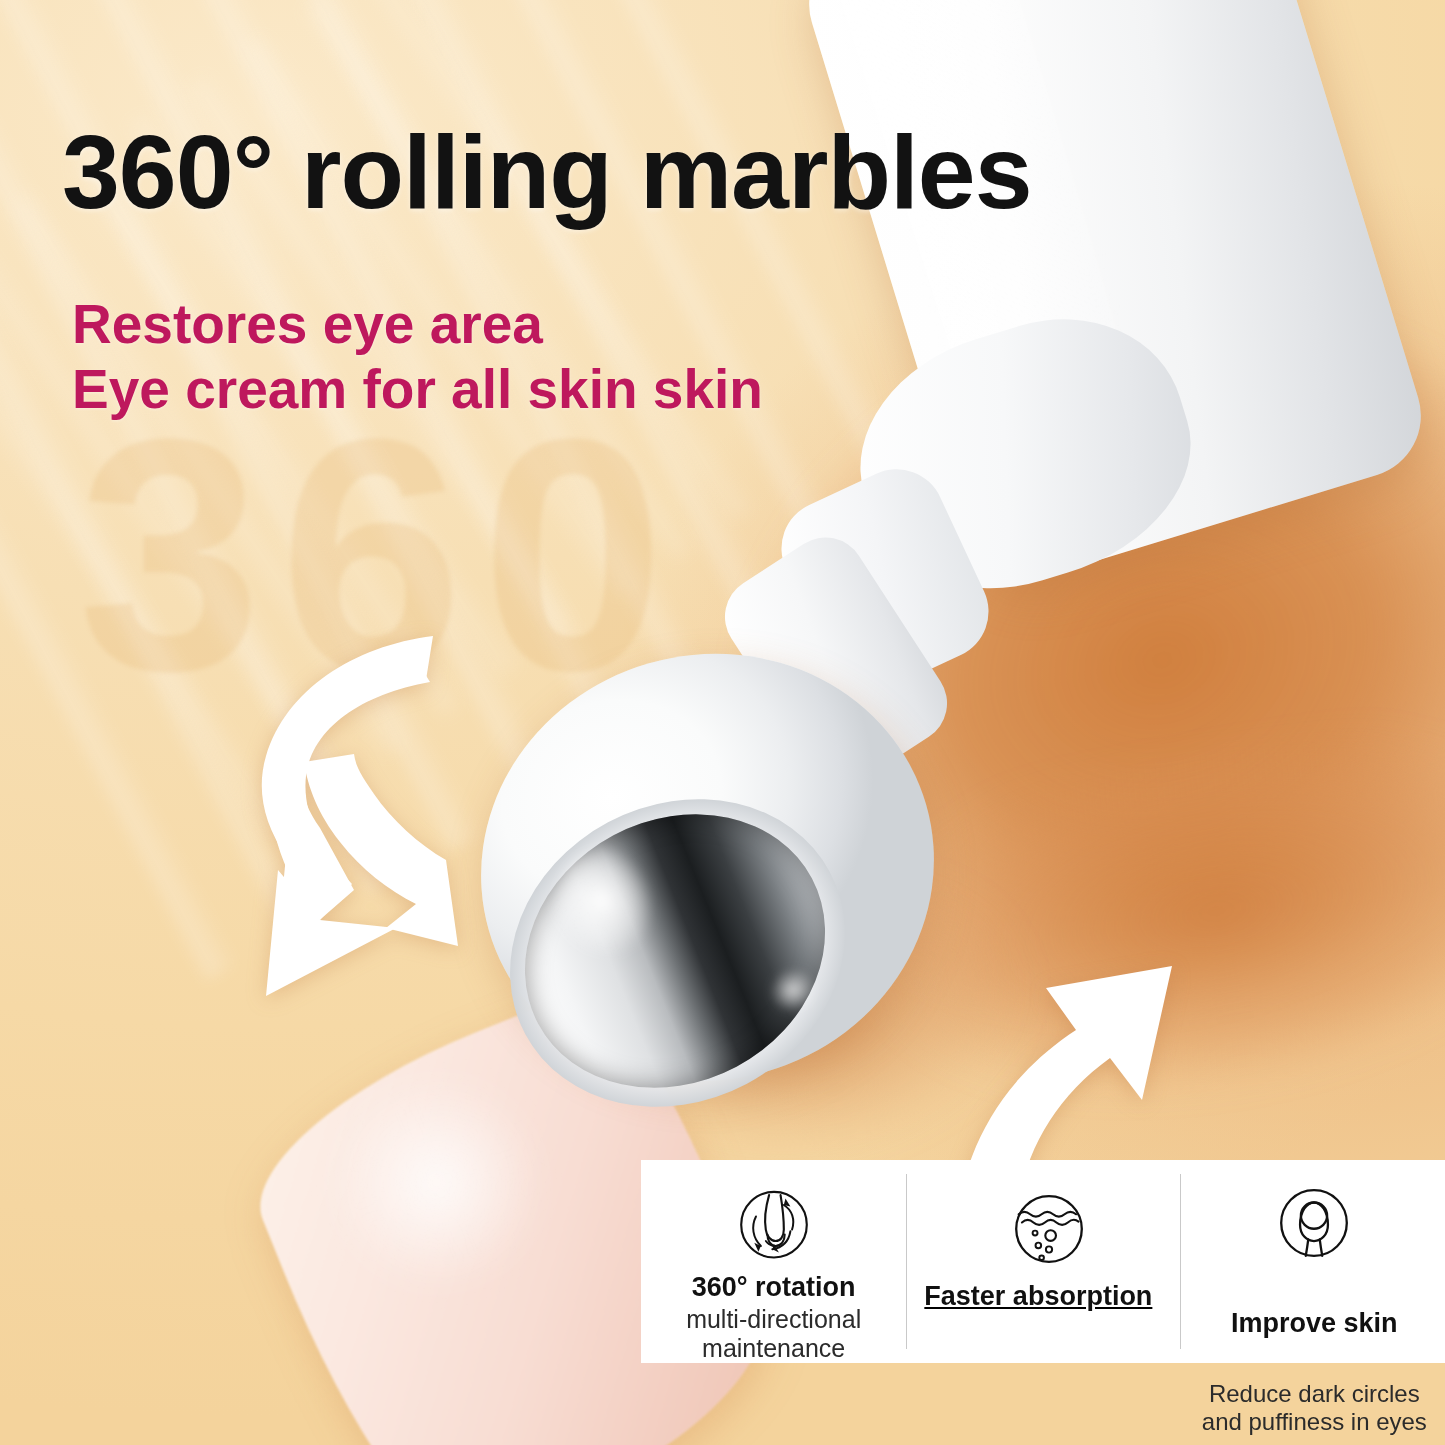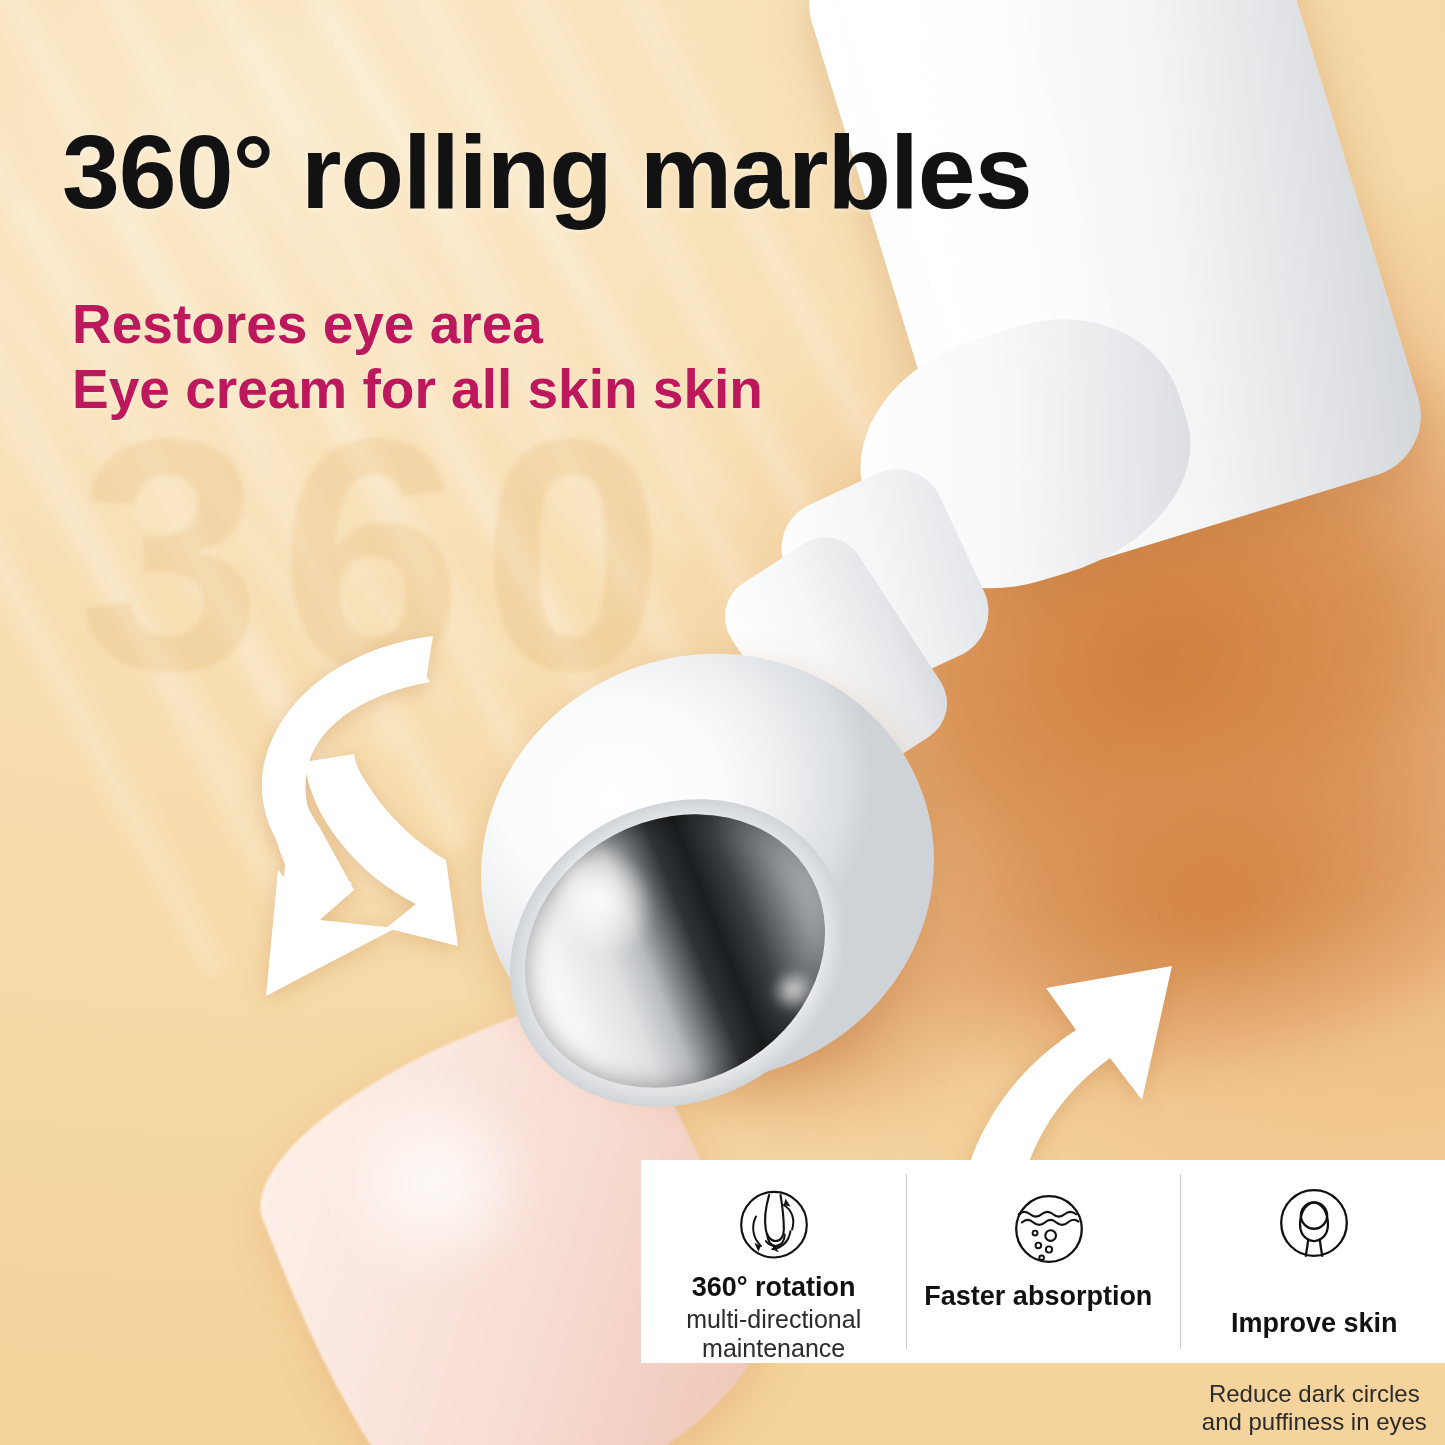--- a/index.html
+++ b/index.html
@@ -247,21 +247,21 @@
   }
   .col-body{
     font-size:25px;font-weight:400;color:#2b2b2b;
     line-height:1.16;text-align:center;
   }
   .col-body.left{text-align:left;align-self:stretch;}
 
   
   .col.c1{padding-left:6px;padding-right:6px;}
   .col.c2 .col-title{text-align:left;align-self:flex-start;margin-left:2px;}
-  .col.c2{padding-left:16px;padding-right:4px;}
+  .col.c2{padding-left:16px;padding-right:4px;text-decoration:underline;}
   .col.c3{padding-left:8px;padding-right:4px;gap:39px;}
   .col.c3 .col-body{font-size:24px;}
 </style>
 </head>
 <body>
 
 <div id="poster">
 
   <div class="bg-base"></div>
   <div class="bg-warm-right"></div>

